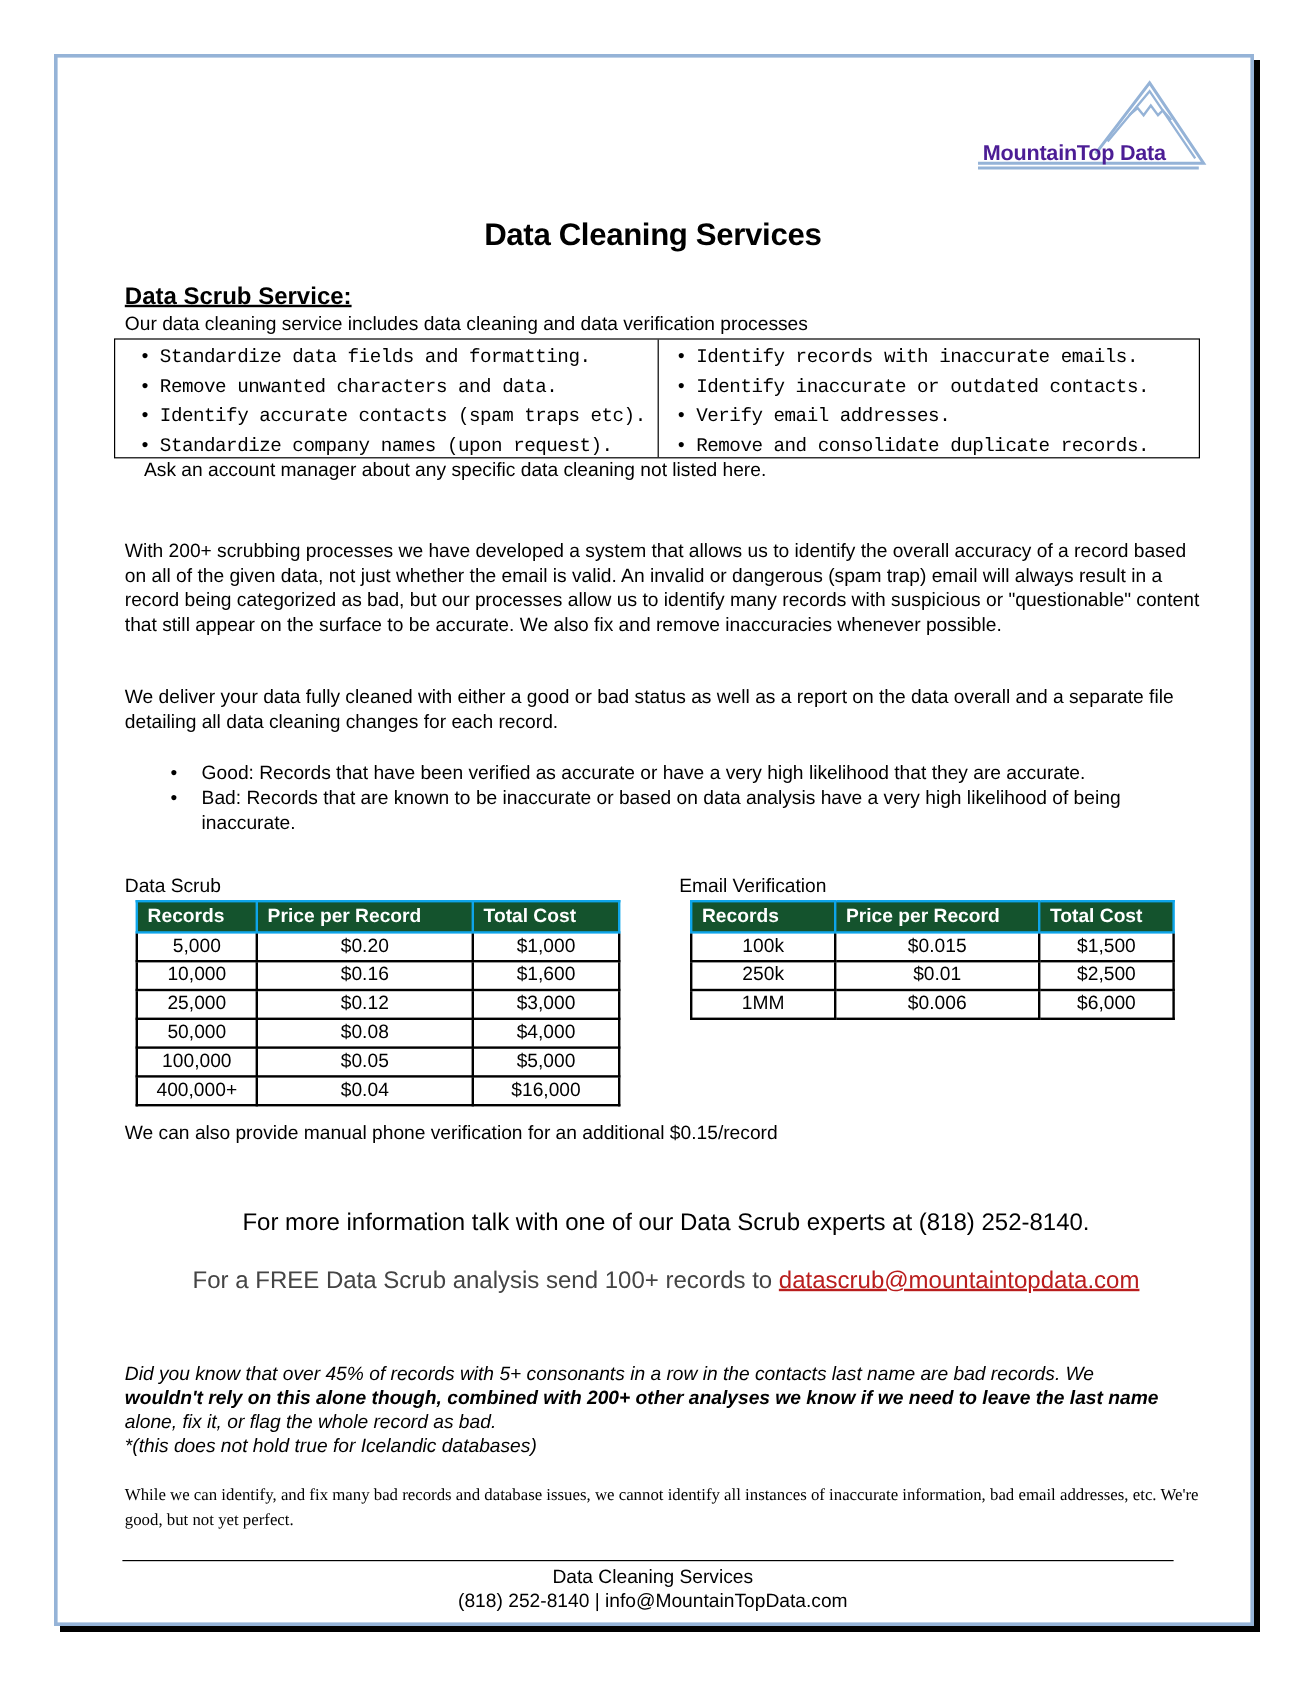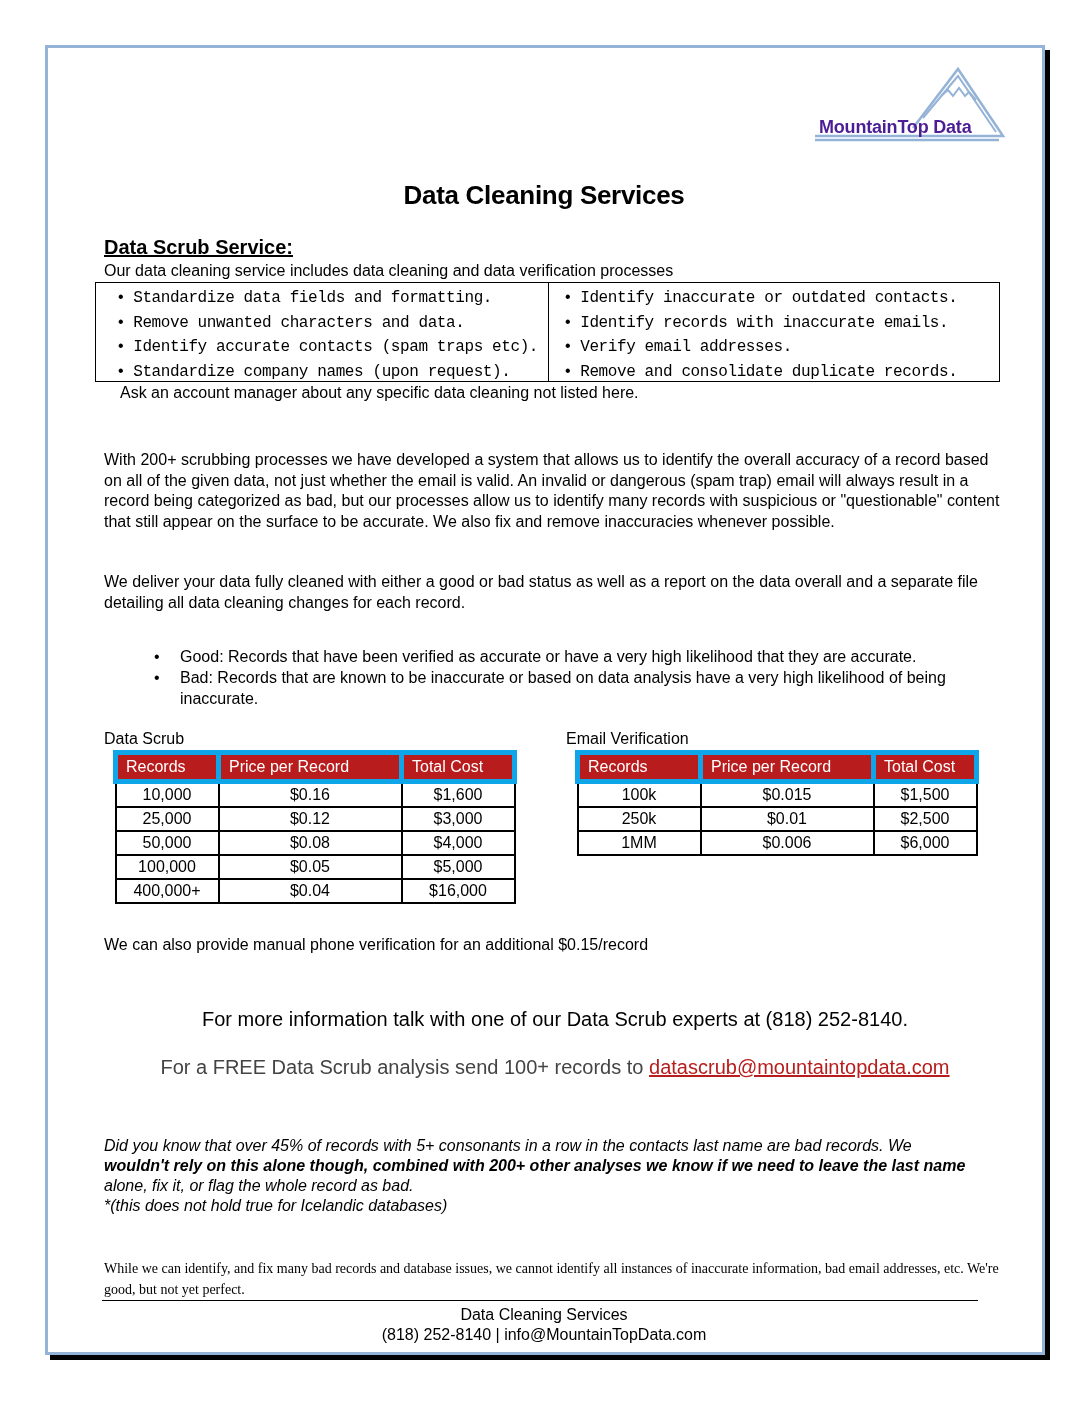--- a/index.html
+++ b/index.html
@@ -21,36 +21,36 @@
     }
     .features .col { flex: 0 0 452px; box-sizing: border-box; padding: 3px 0 0 20px; }
     .features .col + .col { border-left: 1.5px solid #000; flex: 1; padding-left: 14px; }
     .features ul { margin: 0; padding: 0; list-style: none; }
     .features li { font-family: Liberation Mono, monospace; font-size: 16px; line-height: 24.5px; white-space: nowrap; letter-spacing: -0.4px; }
     .features li::before { content: "\2022"; margin-right: 8px; }
     .ask { position: absolute; left: 120px; top: 384px; font-size: 16px; white-space: nowrap; }
     .para { position: absolute; left: 104px; width: 900px; font-size: 16px; line-height: 20.5px; }
     .para1 { top: 450px; }
     .para2 { top: 572px; }
-    .statuses { position: absolute; left: 104px; top: 634px; width: 900px; margin: 12px; padding: 0; list-style: none; font-size: 16px; line-height: 21px; }
+    .statuses { position: absolute; left: 104px; top: 634px; width: 900px; margin: 0; padding: 0; list-style: none; font-size: 16px; line-height: 21px; }
     .statuses li { position: relative; padding-left: 64px; }
     .statuses li::before { content: "\2022"; position: absolute; left: 38px; }
     .tbl-label { position: absolute; font-size: 16px; }
     table.price { position: absolute; border-collapse: collapse; font-size: 16px; }
-    table.price th { background: #b91c1c; color: #fff; font-weight: normal; height: 24px; padding: 0; text-align: left; border: 5px solid #0ea5e9; padding-left: 8px; }
+    table.price th { background: #14532d; color: #fff; font-weight: bold; height: 24px; padding: 0; text-align: left; border: 2px solid #0ea5e9; padding-left: 8px; }
     table.price td { border: 2px solid #000; text-align: center; height: 22px; padding: 0; }
     .t1 { left: 113px; top: 750px; width: 404px; }
     .t2 { left: 575px; top: 750px; width: 404px; }
     .phone-note { position: absolute; left: 104px; top: 936px; font-size: 16px; white-space: nowrap; }
     .cta1 { position: absolute; left: 0; width: 1110px; top: 1008px; text-align: center; font-size: 20px; }
     .cta2 { position: absolute; left: 0; width: 1110px; top: 1056px; text-align: center; font-size: 20px; color: #444; }
     .cta2 a { color: #b91c1c; text-decoration: underline; }
     .did { position: absolute; left: 104px; top: 1136px; width: 910px; font-size: 16px; line-height: 20px; font-style: italic; }
     .did .bold { font-weight: bold; }
-    .disclaimer { position: absolute; left: 104px; top: 1236px; width: 900px; font-family: "Liberation Serif", serif; font-size: 14px; line-height: 21px; margin-top: 22px; }
+    .disclaimer { position: absolute; left: 104px; top: 1236px; width: 900px; font-family: "Liberation Serif", serif; font-size: 14px; line-height: 21px; }
     .footer-line { position: absolute; left: 102px; top: 1300px; width: 876px; height: 0; border-top: 1px solid #000; }
     .footer { position: absolute; left: 0; width: 1088px; top: 1305px; text-align: center; font-size: 16px; line-height: 20px; }
   </style>
 </head>
 <body>
 
 <div class="frame"></div>
 
 <div class="logo">
   <svg width="195" height="80" viewBox="0 0 195 80">
@@ -71,22 +71,22 @@
   <div class="col">
     <ul>
       <li>Standardize data fields and formatting.</li>
       <li>Remove unwanted characters and data.</li>
       <li>Identify accurate contacts (spam traps etc).</li>
       <li>Standardize company names (upon request).</li>
     </ul>
   </div>
   <div class="col">
     <ul>
+      <li>Identify records with inaccurate emails.</li>
       <li>Identify inaccurate or outdated contacts.</li>
-      <li>Identify records with inaccurate emails.</li>
       <li>Verify email addresses.</li>
       <li>Remove and consolidate duplicate records.</li>
     </ul>
   </div>
 </div>
 
 <div class="ask">Ask an account manager about any specific data cleaning not listed here.</div>
 
 <div class="para para1">With 200+ scrubbing processes we have developed a system that allows us to identify the overall accuracy of a record based on all of the given data, not just whether the email is valid.  An invalid or dangerous (spam trap) email will always result in a record being categorized as bad, but our processes allow us to identify many records with suspicious or "questionable" content that still appear on the surface to be accurate.  We also fix and remove inaccuracies whenever possible.</div>
 <div class="para para2">We deliver your data fully cleaned with either a good or bad status as well as a report on the data overall and a separate file detailing all data cleaning changes for each record.</div>
@@ -99,20 +99,25 @@
 <div class="tbl-label" style="left:104px; top:730px;">Data Scrub</div>
 <table class="price t1">
   <thead>
     <tr>
       <th style="width:90px">Records</th>
       <th style="width:170px">Price per Record</th>
       <th>Total Cost</th>
     </tr>
   </thead>
   <tbody id="t1-body">
+      <tr>
+        <td>5,000</td>
+        <td>$0.20</td>
+        <td>$1,000</td>
+      </tr>
       <tr>
         <td>10,000</td>
         <td>$0.16</td>
         <td>$1,600</td>
       </tr>
       <tr>
         <td>25,000</td>
         <td>$0.12</td>
         <td>$3,000</td>
       </tr>

